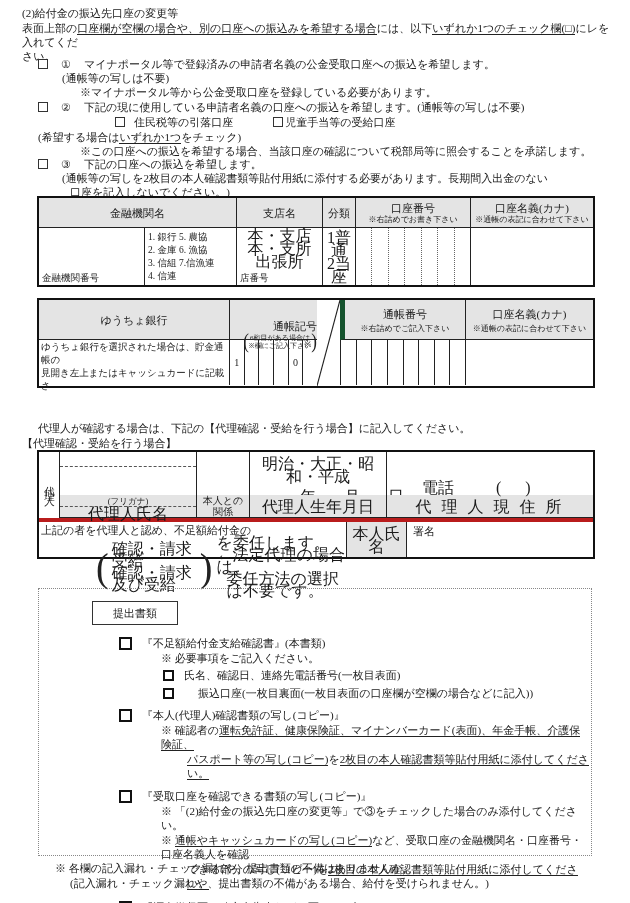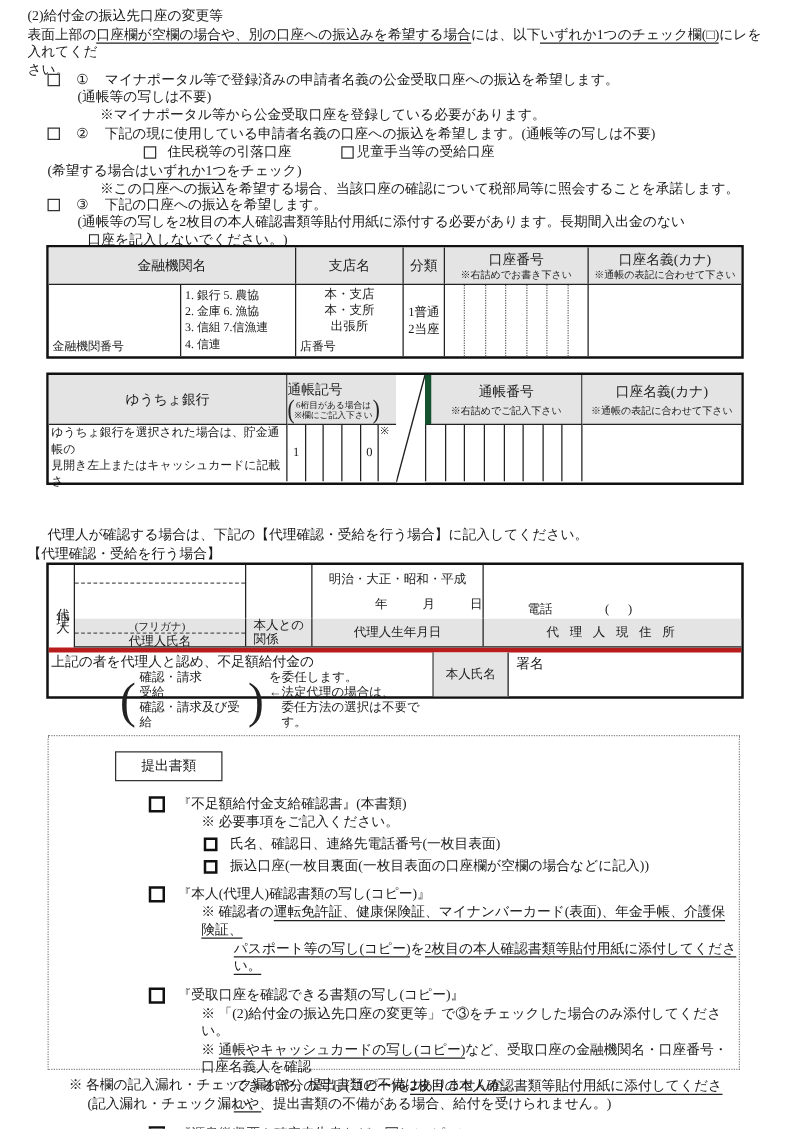--- a/index.html
+++ b/index.html
@@ -2,32 +2,32 @@
 <html style="--hgray: #e4e4e4; --ink: #1a1a1a;"><head>
 <meta charset="utf-8">
 <style>
   *{box-sizing:border-box;margin:0;padding:0}
   html,body{width:630px;height:903px}
   body{position:relative;overflow:hidden;background:#fff;color:var(--ink,#1a1a1a);
        font:11px/14px "Liberation Serif","DejaVu Serif",serif}
   .abs{position:absolute}
   .fr{display:flex}
   .col{display:flex;flex-direction:column}
-  .ctr{display:flex;align-items:center;justify-content:center;text-align:left}
+  .ctr{display:flex;align-items:center;justify-content:center;text-align:center}
   .u{border-bottom:1px solid #222}
   .cb{display:inline-block;width:10px;height:10px;border:1px solid #333;background:#fff;flex:none;margin-top:2px}
   .cbb{width:13px;height:13px;border:2px solid #111;margin-top:1px}
   .cbm{width:11px;height:11px;border:2px solid #111}
   .tbl{position:absolute;border:2px solid #111;background:#fff}
   .gray{background:var(--hgray,#e4e4e4)}
   .br{border-right:1px solid #222}
   .bb{border-bottom:1px solid #222}
   .note8{font-size:8px;line-height:9px}
   .f9{font-size:9.5px;line-height:13px}
-  .f10{font-size:10px;line-height:13px}
+  .f10{font-size:16px;line-height:13px}
   .slots{display:flex;align-items:stretch}
   .slot{border-left:1px dotted #666;flex:1}
   .dotr{border-right:1px dotted #666}
   .digit{flex:1;display:flex;align-items:center;justify-content:center;font-size:10px}
   .digit+.digit{border-left:1px solid #222}
   .vlabel{writing-mode:vertical-rl;text-orientation:upright;letter-spacing:5px;
           display:flex;align-items:center;justify-content:center;font-size:10.5px}
   .bigparen{font-size:17px;line-height:17px;transform:scaleY(1.25);font-weight:400;color:#222}
   .brace{font-size:38px;line-height:38px;font-weight:300;color:#222;transform:scaleY(1.05)}
   .dashb{border-bottom:1px dashed #555}
@@ -140,21 +140,21 @@
         <div class="dotr" style="flex:1"></div>
       <div style="flex:1"></div>
     </div>
     <div style="flex:1"></div>
   </div>
 </div>
 
 <div class="tbl" style="left:37px;top:298px;width:558px;height:90px">
   <div class="fr" style="height:40px">
     <div class="ctr gray br bb" style="width:191px">ゆうちょ銀行</div>
-    <div class="col gray bb" style="width:87px;align-items:flex-start;padding-top:5px">
+    <div class="col gray bb" style="width:87px;align-items:flex-end;padding-top:19px">
       <div>通帳記号</div>
       <div class="fr" style="align-items:center">
         <span class="bigparen">(</span>
         <span style="font-size:7px;line-height:8px;text-align:center"><span>6桁目がある場合は</span><br><span>※欄にご記入下さい</span></span>
         <span class="bigparen">)</span>
       </div>
     </div>
     <div style="width:23px"></div>
     <div class="col gray ctr br bb" style="width:126px;border-left:5px solid #14532d">
       <div>通帳番号</div>
@@ -273,21 +273,21 @@
 
   <div class="fr" style="margin:11px 0 0 80px;gap:10px">
     <span class="cb cbb"></span>
     <span>『不足額給付金支給確認書』(本書類)</span>
   </div>
   <div style="margin:1px 0 0 122px">※ 必要事項をご記入ください。</div>
   <div class="fr" style="margin:3px 0 0 124px;gap:10px">
     <span class="cb cbm"></span>
     <span>氏名、確認日、連絡先電話番号(一枚目表面)</span>
   </div>
-  <div class="fr" style="margin:4px 0 0 124px;gap:10px">
+  <div class="fr" style="margin:4px 0 0 124px;gap:24px">
     <span class="cb cbm"></span>
     <span>振込口座(一枚目裏面(一枚目表面の口座欄が空欄の場合などに記入))</span>
   </div>
 
   <div class="fr" style="margin:8px 0 0 80px;gap:10px">
     <span class="cb cbb"></span>
     <span>『本人(代理人)確認書類の写し(コピー)』</span>
   </div>
   <div style="margin:1px 0 0 122px"><span>※ 確認者の</span><span class="u">運転免許証、健康保険証、マイナンバーカード(表面)、年金手帳、介護保険証、</span></div>
   <div style="margin:1px 0 0 148px"><span class="u">パスポート等の写し(コピー)</span><span>を</span><span class="u">2枚目の本人確認書類等貼付用紙に添付してください。</span></div>

